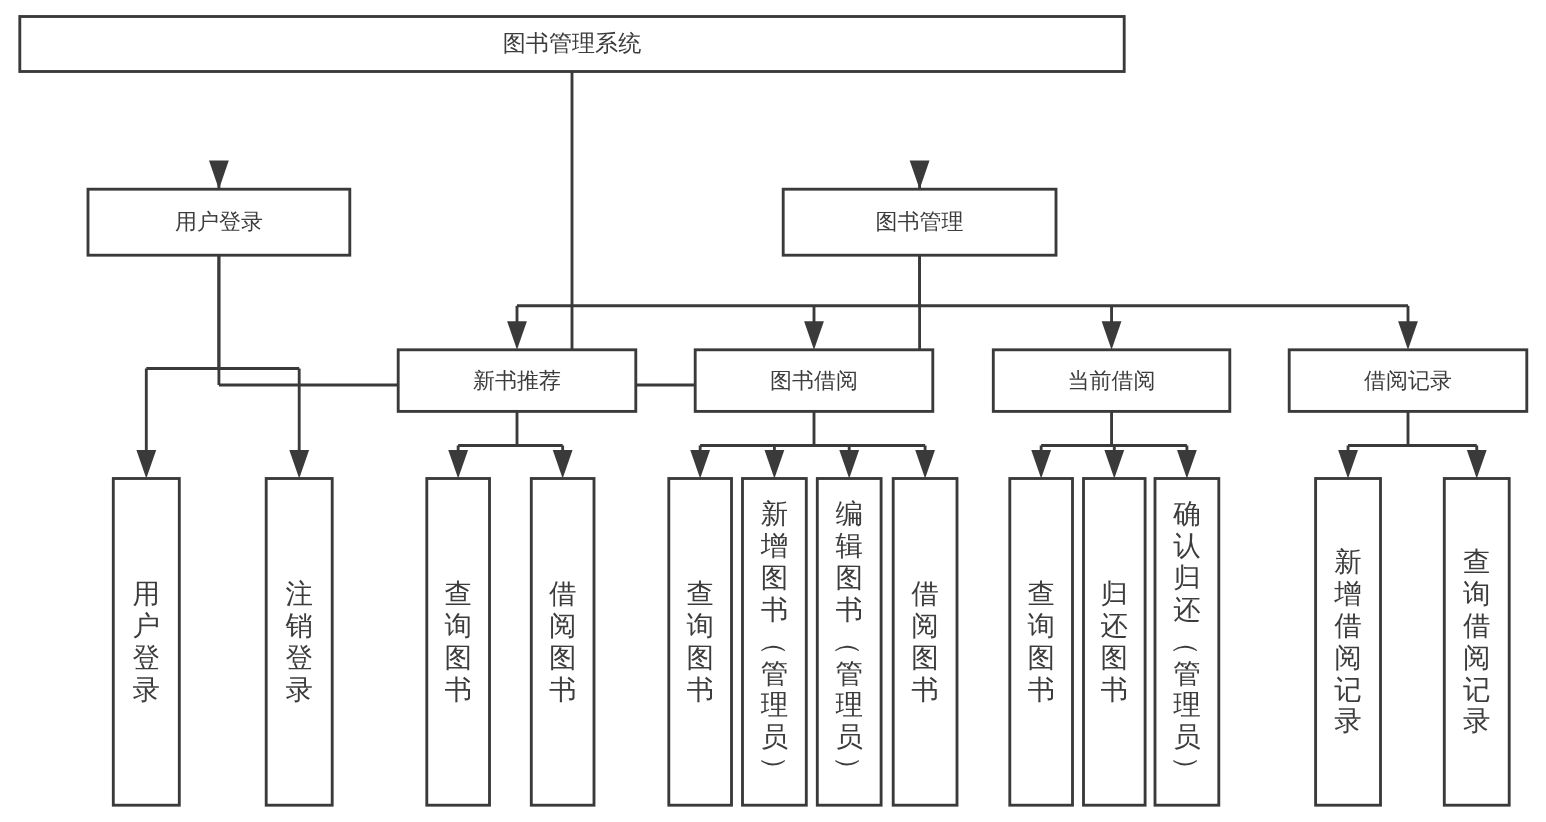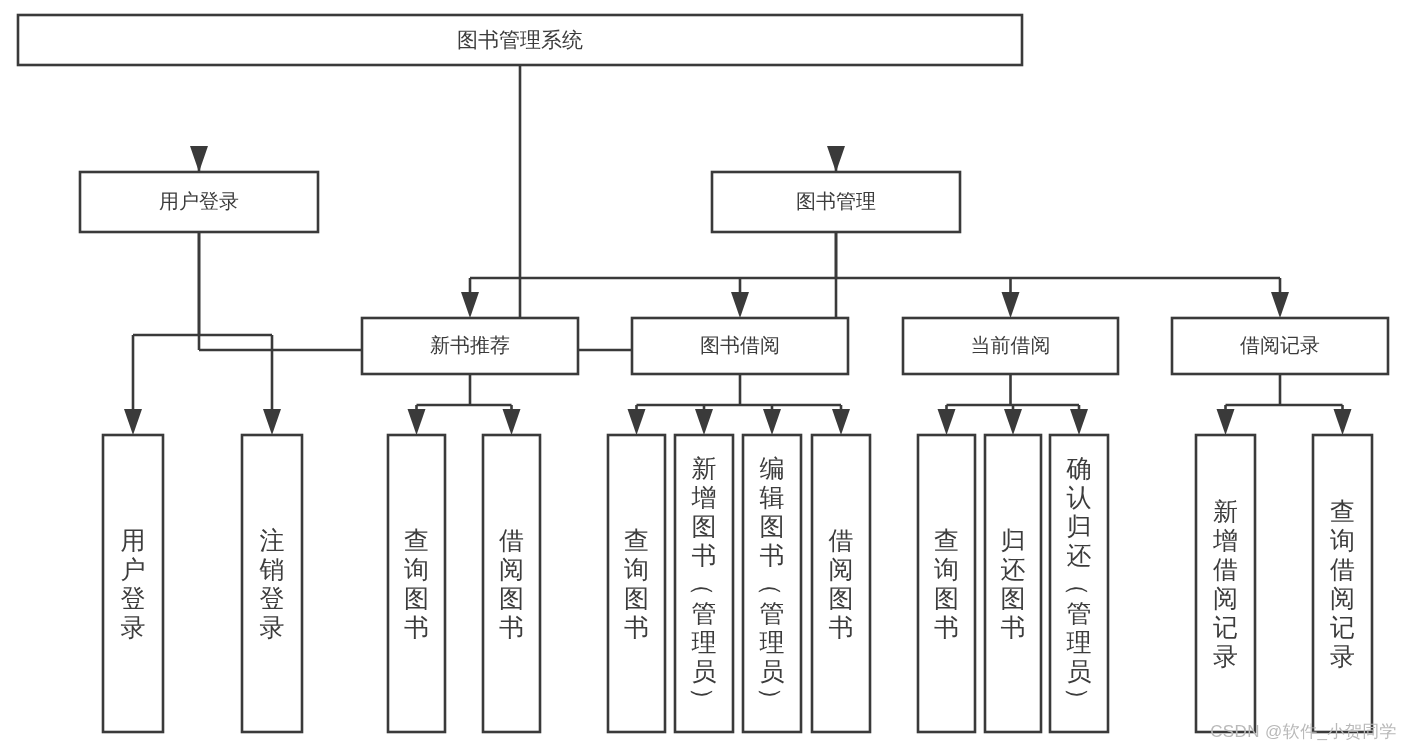--- a/index.html
+++ b/index.html
@@ -232,14 +232,13 @@
           <rect x="1313" y="435" width="59" height="297" class="node-box"></rect>
           <text x="1342.5" y="511" class="leaf-char">查</text>
           <text x="1342.5" y="540" class="leaf-char">询</text>
           <text x="1342.5" y="569" class="leaf-char">借</text>
           <text x="1342.5" y="598" class="leaf-char">阅</text>
           <text x="1342.5" y="627" class="leaf-char">记</text>
           <text x="1342.5" y="656" class="leaf-char">录</text>
         </g>
       </g>
   </svg>
-  <div class="watermark">CSDN @软件_小贺同学</div>
 </div>
 
 </body></html>

